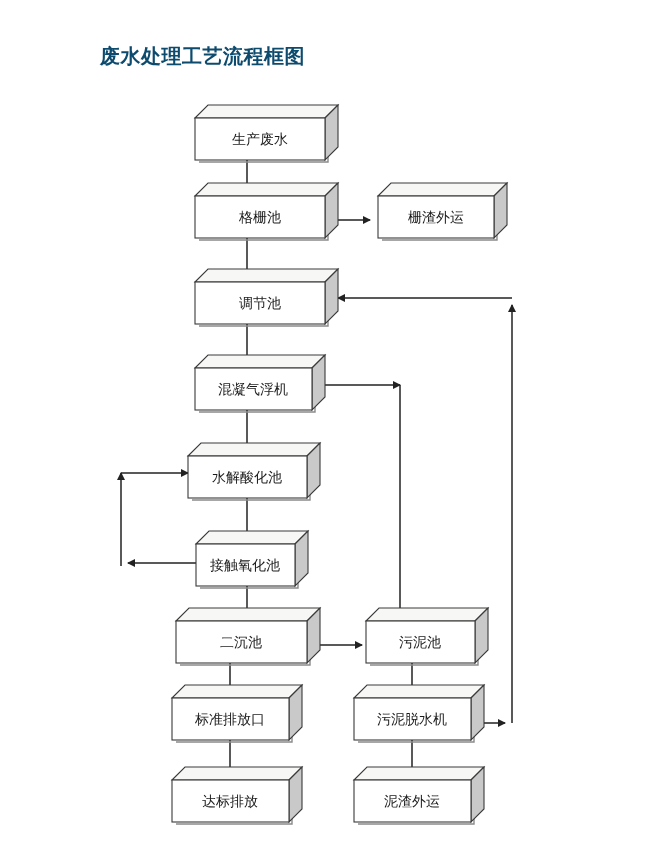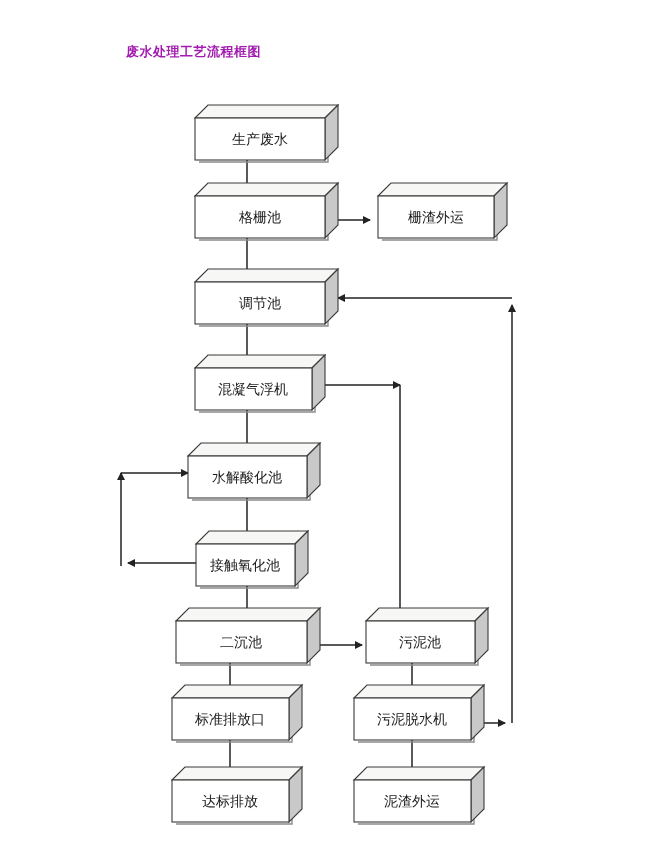--- a/index.html
+++ b/index.html
@@ -15,25 +15,25 @@
     overflow: hidden;
   }
   #page {
     position: relative;
     width: 666px;
     height: 845px;
     background: #ffffff;
   }
   #diagram-title {
     position: absolute;
-    left: 126px;
+    left: 100px;
     top: 43px;
-    font-size: 13px;
+    font-size: 20px;
     font-weight: bold;
-    color: #a21caf;
+    color: #0c4a6e;
     letter-spacing: 0.5px;
     white-space: nowrap;
   }
   #flow-svg {
     position: absolute;
     left: 0;
     top: 0;
   }
   .box-front {
     fill: #ffffff;

